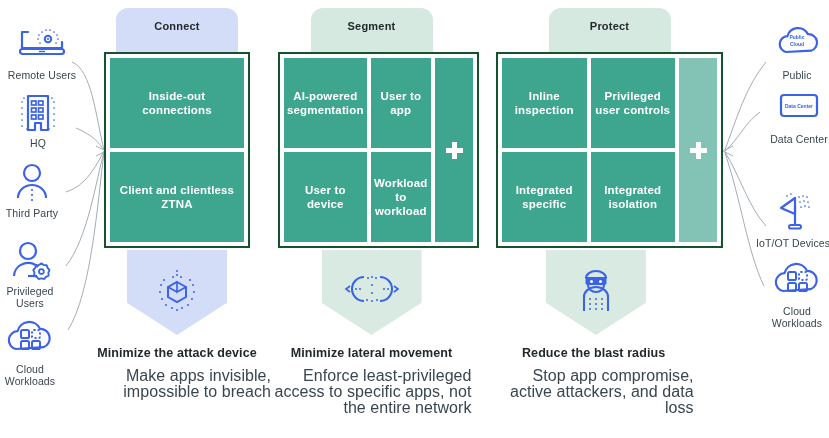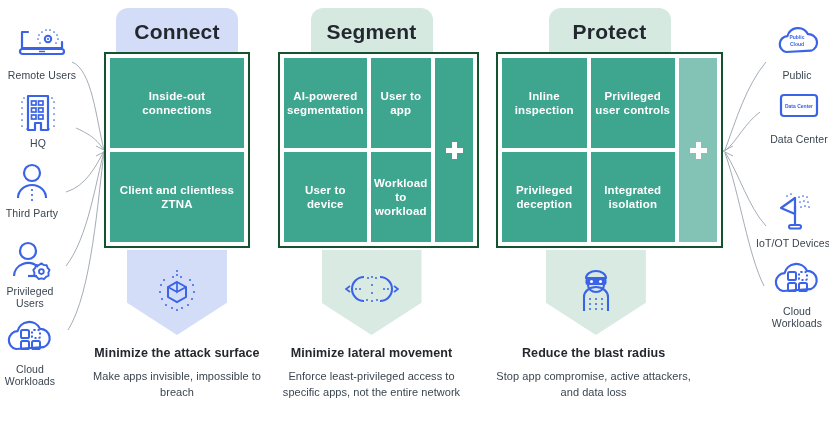--- a/index.html
+++ b/index.html
@@ -31,21 +31,21 @@
 
   
   .pillar{position:absolute;top:0;}
   .banner{
     position:absolute;left:50%;transform:translateX(-50%);
     top:8px;width:122px;height:46px;
     border-radius:12px 12px 0 0;
   }
   .banner .btitle{
     display:block;text-align:center;padding-top:12px;
-    font-size:21px;font-weight:bold;color:#23282e;letter-spacing:.2px;
+    font-size:11px;font-weight:bold;color:#23282e;letter-spacing:.2px;
   }
 
   .board{
     position:absolute;top:52px;
     border:2px solid #14532d;
     background:#ffffff;
     box-sizing:border-box;
     padding:4px;
   }
   .grid{display:flex;gap:4px;height:100%;box-sizing:border-box;}
@@ -86,22 +86,22 @@
 
   .caption{
     position:absolute;left:50%;transform:translateX(-50%);
     width:188px;text-align:center;
   }
   .cap-h{
     display:block;font-size:12.5px;font-weight:bold;line-height:15px;
     color:#23282e;letter-spacing:.1px;
   }
   .cap-b{
-    display:block;margin-top:7px;font-size:11px;line-height:16px;
-    color:#3a4550;letter-spacing:.05px;
+    display:block;margin-top:7px;font-size:16px;line-height:16px;
+    color:#3a4550;letter-spacing:.05px;text-align:right;
   }
 
   
   .chiptxt{font-size:5px;font-weight:bold;fill:#3a63e8;}
 </style>
 </head>
 <body>
 
 <div id="stage">
 
@@ -320,21 +320,21 @@
             <circle cx="15" cy="39" r="1"></circle>
               <circle cx="37" cy="39" r="1"></circle>
             <circle cx="21" cy="42" r="1"></circle>
               <circle cx="31" cy="42" r="1"></circle>
             <circle cx="26" cy="44" r="1"></circle>
           </g>
         </svg>
       </span>
     </div>
     <div class="caption" style="top:346px;">
-      <span class="cap-h">Minimize the attack surface</span>
+      <span class="cap-h">Minimize the attack device</span>
       <span class="cap-b">Make apps invisible, impossible to breach</span>
     </div>
   </div>
 
   <div class="pillar" style="left:262px;width:219px;">
     <div class="banner" style="background:#d6e9e1;">
       <span class="btitle">Segment</span>
     </div>
     <div class="board" style="left:16px;width:201px;height:196px;">
       <div class="grid">
@@ -386,21 +386,21 @@
   </div>
 
   <div class="pillar" style="left:496px;width:227px;">
     <div class="banner" style="background:#d6e9e1;">
       <span class="btitle">Protect</span>
     </div>
     <div class="board" style="left:0;width:227px;height:196px;">
       <div class="grid">
         <div class="gcol">
           <div class="cell">Inline inspection</div>
-          <div class="cell">Privileged deception</div>
+          <div class="cell">Integrated specific</div>
         </div>
         <div class="gcol">
           <div class="cell">Privileged user controls</div>
           <div class="cell">Integrated isolation</div>
         </div>
         <div class="plus-col">
           <div class="plus-cell light">
             <span class="pl"></span>
           </div>
         </div>

